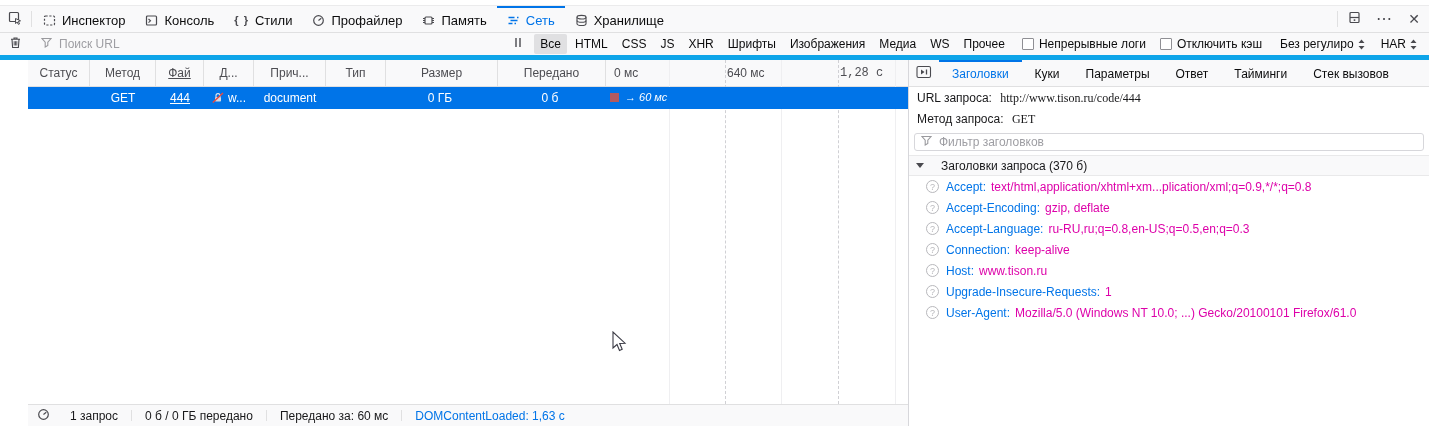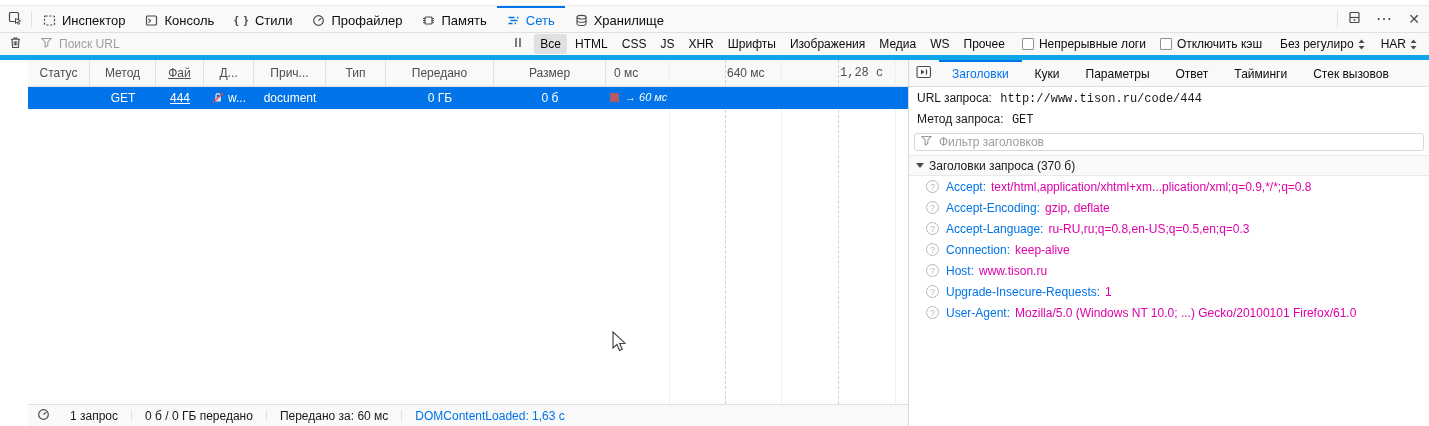--- a/index.html
+++ b/index.html
@@ -98,32 +98,32 @@
   }
   .resend-btn { display:flex; align-items:center; margin:0 7px; color:#4a4a4f; }
   .detail-tab {
     display:flex; align-items:center; padding:0 13px;
     border-top:2px solid transparent; color:#0c0c0d; white-space:nowrap;
   }
   .detail-tab.active { color:#0074e8; border-top-color:#0074e8; }
 
   .kv-line { padding:4px 8px 2px 8px; white-space:nowrap; overflow:hidden; }
   .kv-label { color:#18181a; }
-  .kv-value { font-family:Liberation Mono, monospace; font-size:12px; color:#18181a; margin-left:5px; }
+  .kv-value { font-family:Liberation Serif, serif; font-size:12px; color:#18181a; margin-left:5px; }
 
   .hdr-filter {
     margin:4px 5px 4px 5px; height:18px; border:1px solid #d7d7db; border-radius:3px;
     background:#fff; display:flex; align-items:center; gap:5px; padding:0 6px; color:#9a9a9e;
   }
   .hdr-filter input { flex:1; border:none; outline:none; background:transparent; font:inherit; color:#0c0c0d; }
   .hdr-filter input::placeholder { color:#9e9ea3; }
 
   .section-head {
     height:21px; background:#f9f9fa; border-top:1px solid #e9e9ea; border-bottom:1px solid #e9e9ea;
-    display:flex; align-items:center; gap:5px; padding-left:7px; color:#18181a; flex:0 0 auto;
+    display:flex; align-items:center; gap:17px; padding-left:7px; color:#18181a; flex:0 0 auto;
   }
   .twisty { width:0; height:0; border-left:4px solid transparent; border-right:4px solid transparent; border-top:5px solid #4a4a4f; }
 
   .hdr-row { height:21px; display:flex; align-items:center; padding-left:17px; white-space:nowrap; overflow:hidden; }
   .q-icon {
     width:13px; height:13px; border:1px solid #b8b8bc; border-radius:50%;
     color:#b8b8bc; font-size:9px; display:flex; align-items:center; justify-content:center;
     flex:0 0 auto;
   }
   .hdr-name { color:#0074e8; margin-left:7px; }
@@ -313,22 +313,22 @@
       <div class="wf-line tick" style="left:810px;"></div>
       <div class="wf-line minor" style="left:867px;"></div>
 
       <div class="req-header">
         <div class="cell c1">Статус</div>
         <div class="cell c2">Метод</div>
         <div class="cell c3">Фай</div>
         <div class="cell c4">Д...</div>
         <div class="cell c5">Прич...</div>
         <div class="cell c6">Тип</div>
+        <div class="cell c8">Размер</div>
         <div class="cell c7">Передано</div>
-        <div class="cell c8">Размер</div>
         <div class="wf-head">
           <span class="wf-tick-label" style="left:8px;">0 мс</span>
           <span class="wf-tick-label" style="left:121px;">640 мс</span>
           <span class="wf-tick-label" style="left:234px;font-family:Liberation Mono, monospace;">1,28 с</span>
         </div>
       </div>
 
       <div class="req-body">
         <div class="req-row selected">
           <div class="rcell c1"></div>

